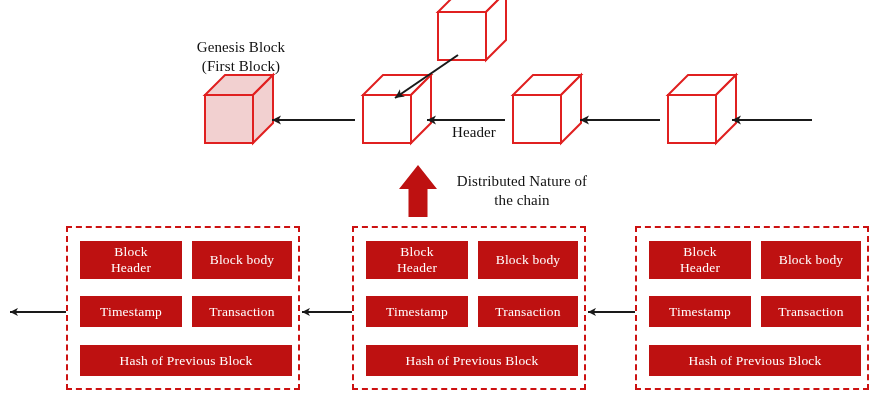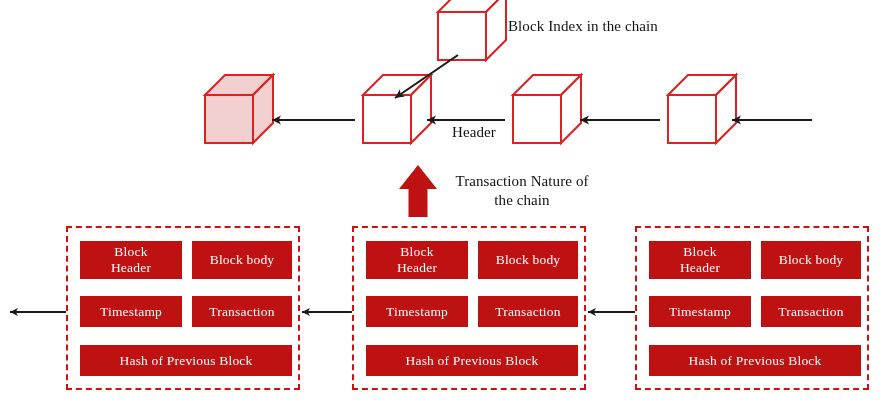--- a/index.html
+++ b/index.html
@@ -112,26 +112,27 @@
     <g id="panel-arrows-group">
         <line x1="66" y1="312" x2="10" y2="312" stroke="#1a1a1a" stroke-width="2" marker-end="url(#ah)"></line>
         <line x1="352" y1="312" x2="302" y2="312" stroke="#1a1a1a" stroke-width="2" marker-end="url(#ah)"></line>
         <line x1="635" y1="312" x2="588" y2="312" stroke="#1a1a1a" stroke-width="2" marker-end="url(#ah)"></line>
       </g>
     <g id="big-arrow-group">
         <polygon points="418,165 437,188.92000000000002 427.5,188.92000000000002 427.5,217 408.5,217 408.5,188.92000000000002 399,188.92000000000002" fill="#be1111"></polygon>
       </g>
   </svg>
 
+  <div class="label center" style="left:186px; top:38px; width:110px;">Genesis Block
+(First Block)</div>
 
-  <div class="label" style="left:508px; top:17px;">Block Index in the chain</div>
 
   <div class="label" style="left:452px; top:123px;">Header</div>
 
-  <div class="label center" style="left:448px; top:172px; width:148px;">Transaction Nature of
+  <div class="label center" style="left:448px; top:172px; width:148px;">Distributed Nature of
 the chain</div>
 
   <div id="panels-host">
       <div class="panel" style="left: 66px; top: 226px; width: 234px; height: 164px; border-color: rgb(204, 17, 17);">
         <div class="cell" style="left: 12px; top: 13px; width: 102px; height: 38px; background: rgb(190, 17, 17); color: rgb(255, 255, 255);">Block
 Header</div>
         <div class="cell" style="left: 124px; top: 13px; width: 100px; height: 38px; background: rgb(190, 17, 17); color: rgb(255, 255, 255);">Block body</div>
         <div class="cell" style="left: 12px; top: 68px; width: 102px; height: 31px; background: rgb(190, 17, 17); color: rgb(255, 255, 255);">Timestamp</div>
         <div class="cell" style="left: 124px; top: 68px; width: 100px; height: 31px; background: rgb(190, 17, 17); color: rgb(255, 255, 255);">Transaction</div>
         <div class="cell" style="left: 12px; top: 117px; width: 212px; height: 31px; background: rgb(190, 17, 17); color: rgb(255, 255, 255);">Hash of Previous Block</div>

